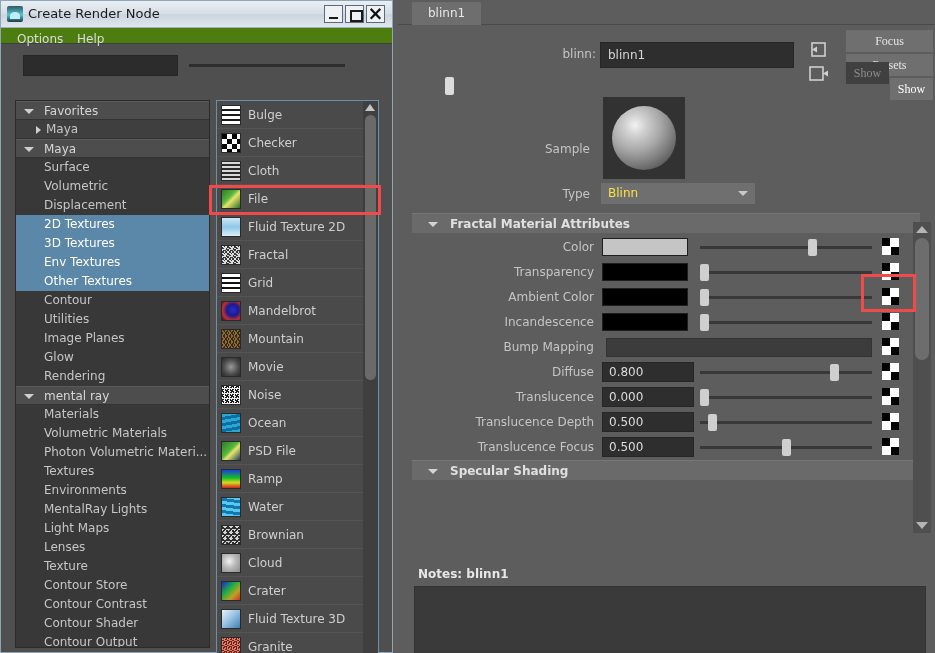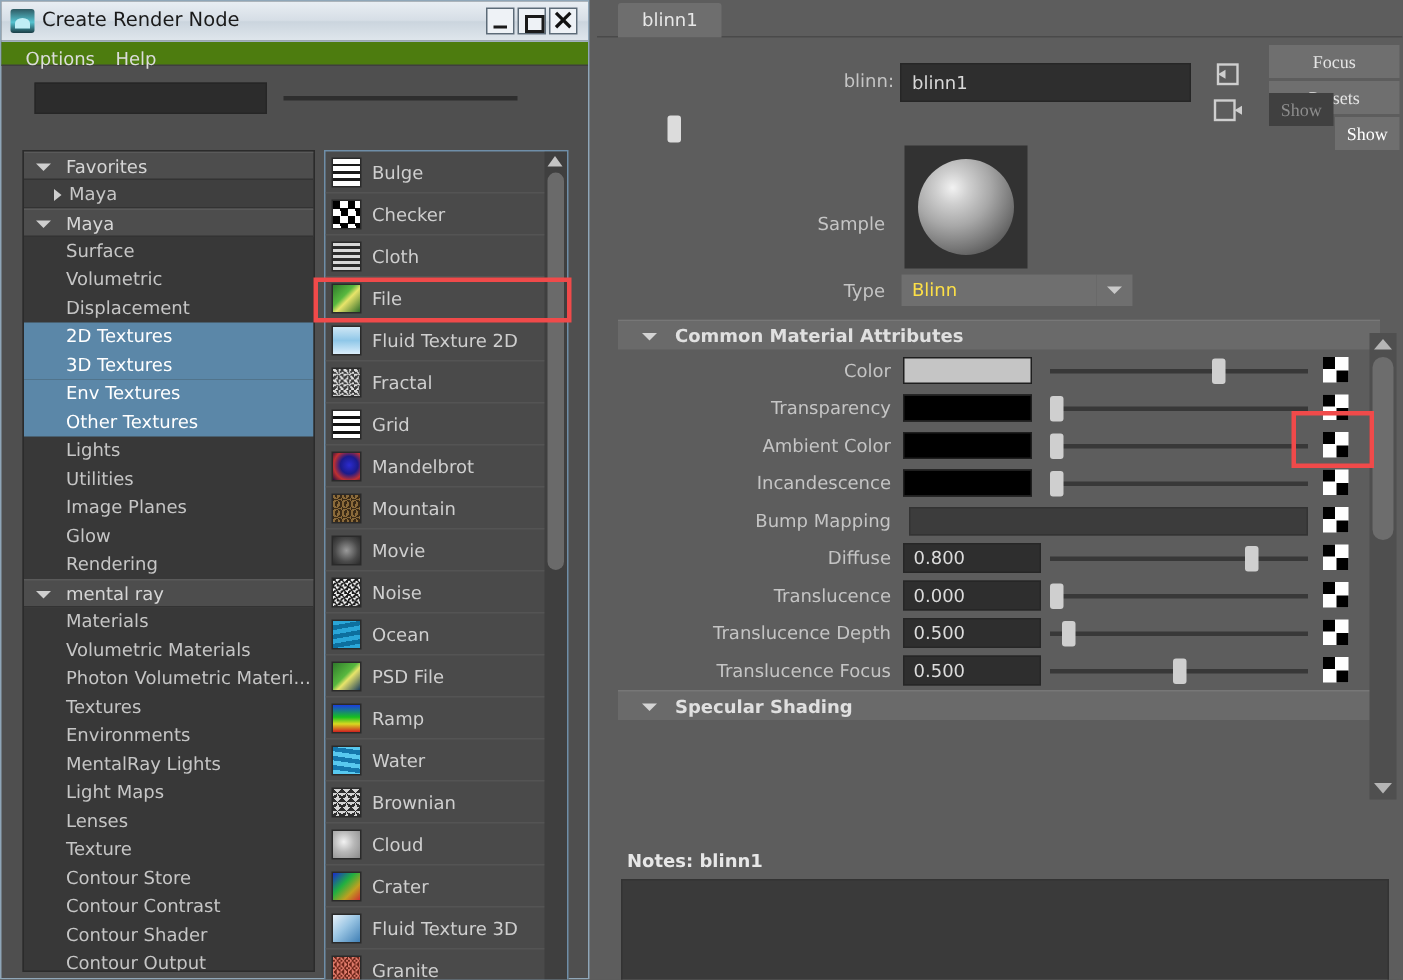--- a/index.html
+++ b/index.html
@@ -375,21 +375,21 @@
 
       <div class="type-row">
         <div class="lbl-type">Type</div>
         <div class="type-combo">Blinn</div>
         <div class="type-arrow"></div>
       </div>
 
       <div class="ae-scrollarea" id="ae-scrollarea">
           <div class="sect-header">
             <span class="tri"></span>
-            <span class="sect-title">Common Material Attributes</span>
+            <span class="sect-title">Fractal Material Attributes</span>
           </div>
           <div class="attr-row">
             <span class="attr-label">Color</span>
             <span class="color-swatch" style="background: rgb(197, 197, 197);"></span>
             <span class="slider-track">
               <span class="slider-handle" style="left: 108px; top: -7px;"></span>
             </span>
             <span class="map-btn">
               <i class="tl"></i>
               <i class="br"></i>
@@ -553,21 +553,21 @@
         <div class="tree-row lvl-1 selected">
           <span class="tlabel">3D Textures</span>
         </div>
         <div class="tree-row lvl-1 selected">
           <span class="tlabel">Env Textures</span>
         </div>
         <div class="tree-row lvl-1 selected">
           <span class="tlabel">Other Textures</span>
         </div>
         <div class="tree-row lvl-1">
-          <span class="tlabel">Lights</span>
+          <span class="tlabel">Contour</span>
         </div>
         <div class="tree-row lvl-1">
           <span class="tlabel">Utilities</span>
         </div>
         <div class="tree-row lvl-1">
           <span class="tlabel">Image Planes</span>
         </div>
         <div class="tree-row lvl-1">
           <span class="tlabel">Glow</span>
         </div>

